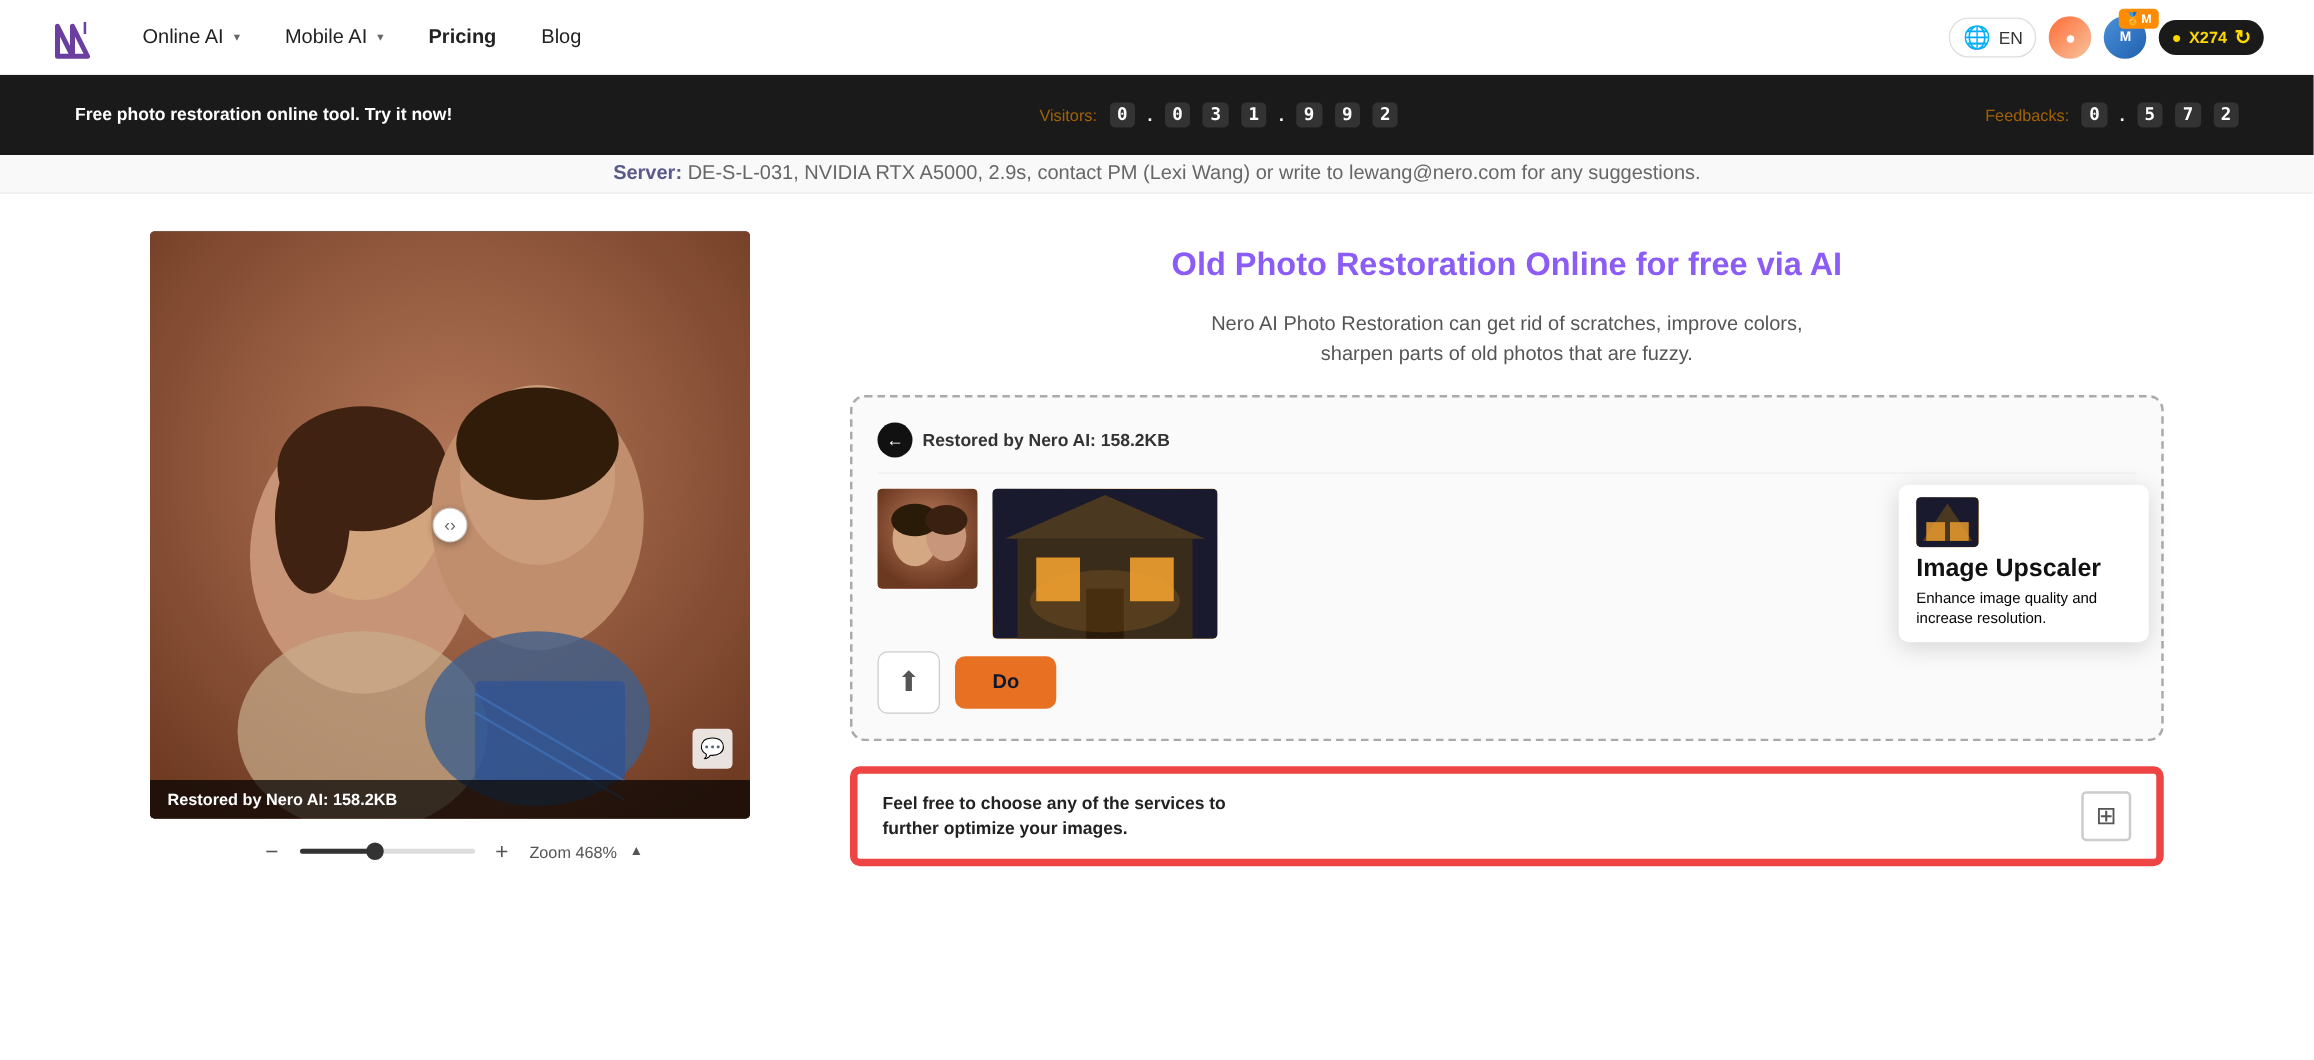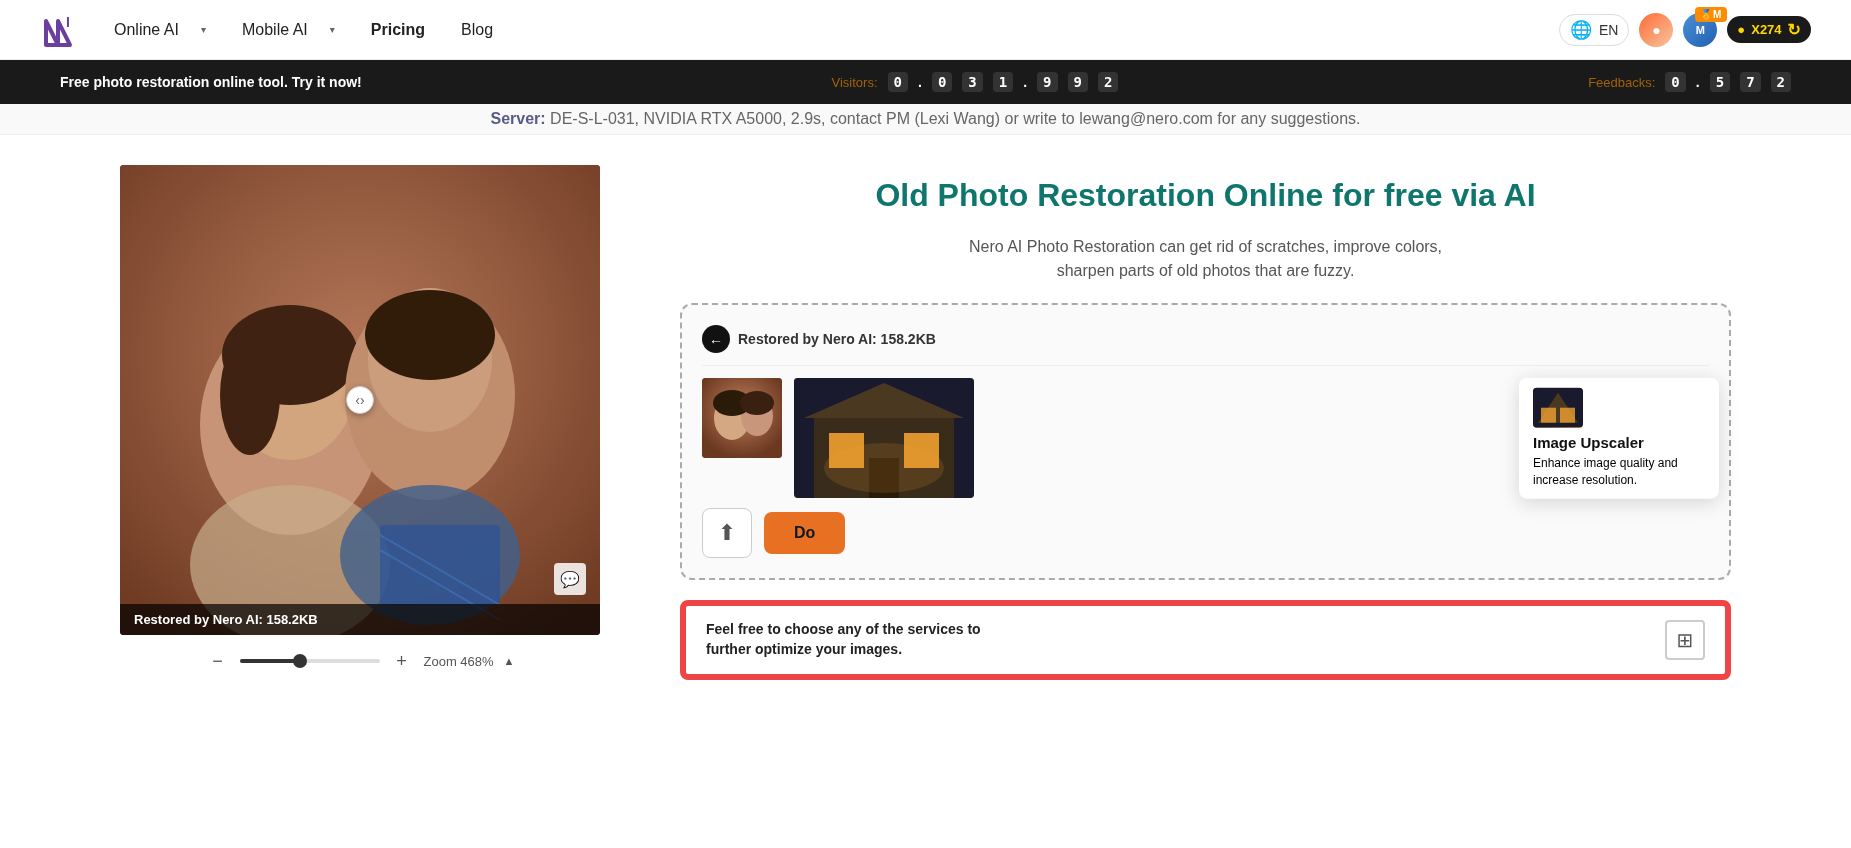--- a/index.html
+++ b/index.html
@@ -28,21 +28,21 @@
     .logo-icon {
       width: 38px;
       height: 38px;
     }
     .nav-link {
       font-size: 16px;
       color: #222;
       cursor: pointer;
       display: flex;
       align-items: center;
-      gap: 22px;
+      gap: 8px;
       text-decoration: none;
     }
     .nav-link-active {
       font-weight: bold;
       text-align: right;
     }
     .chevron-down {
       font-size: 10px;
       color: #666;
     }
@@ -106,21 +106,21 @@
     }
 
     
     .announcement-bar {
       background: #1a1a1a;
       color: #fff;
       display: flex;
       align-items: center;
       justify-content: space-between;
       padding: 10px 60px;
-      height: 44px;
+      height: 64px;
     }
     .ann-counter-group {
       display: flex;
       align-items: center;
       gap: 10px;
     }
     .ann-label {
       font-size: 13px;
       color: #a16207;
     }
@@ -281,23 +281,23 @@
 
     
     .info-panel {
       flex: 1;
       display: flex;
       flex-direction: column;
       gap: 20px;
       padding-top: 10px;
     }
     .info-title {
-      font-size: 32px;
+      font-size: 26px;
       font-weight: 900;
-      color: #0f766e;
+      color: #8b5cf6;
       line-height: 1.25;
       text-align: center;
     }
     .info-subtitle {
       font-size: 16px;
       color: #555;
       text-align: center;
       line-height: 1.5;
       max-width: 520px;
       margin: 0 auto;
@@ -361,21 +361,21 @@
       top: 50%;
       transform: translateY(-50%);
       background: #fff;
       border-radius: 8px;
       padding: 10px 14px;
       box-shadow: 0 4px 20px rgba(0,0,0,0.15);
       width: 200px;
       z-index: 10;
     }
     .upscaler-title {
-      font-size: 15px;
+      font-size: 20px;
       font-weight: bold;
       color: #111;
       margin-bottom: 4px;
     }
     .upscaler-desc {
       font-size: 12px;
       color: #000000;
       line-height: 1.4;
     }
 

